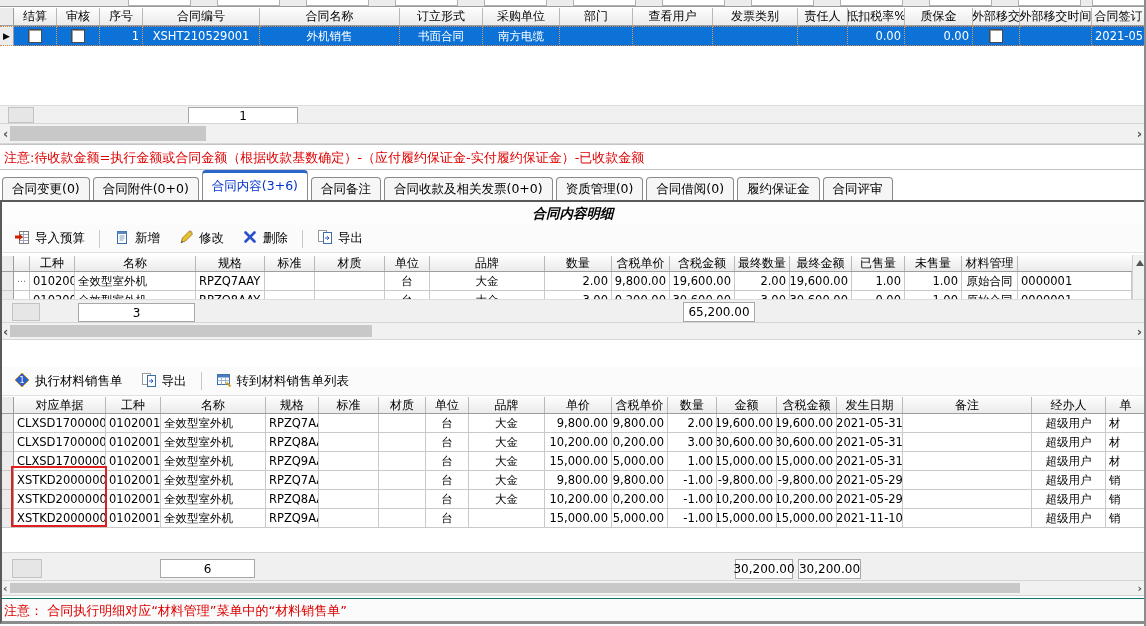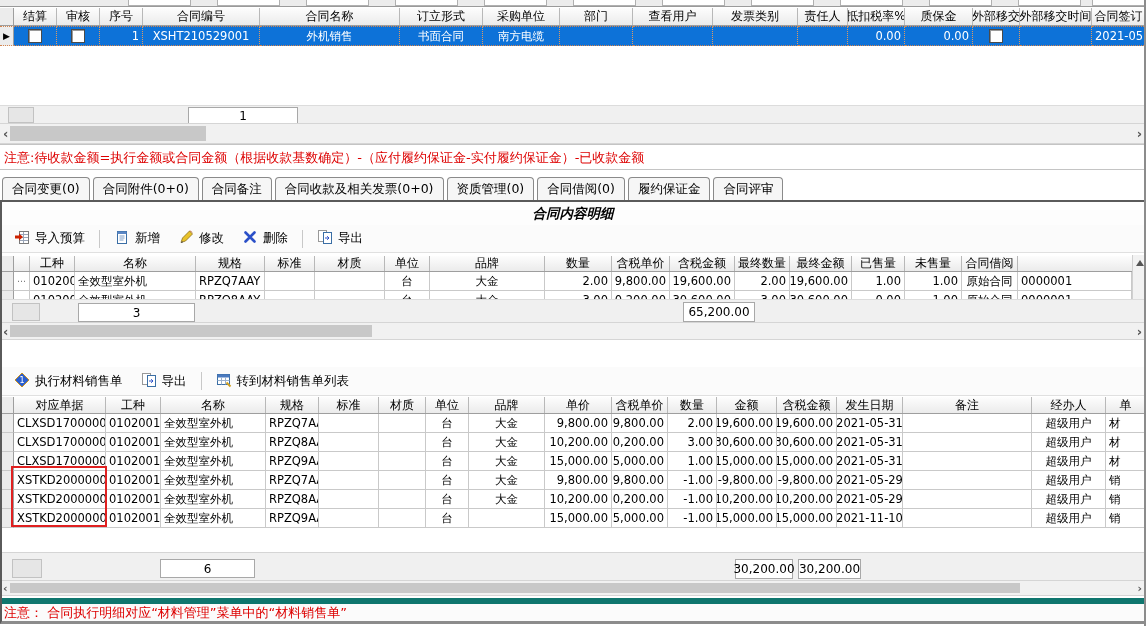--- a/index.html
+++ b/index.html
@@ -132,20 +132,21 @@
     <span class="harr" style="right:4px;">›</span>
   </div>
 
   <div class="abs sepline" style="top:144px;"></div>
   <div class="abs note" style="top:146px;height:23px;">注意:待收款金额=执行金额或合同金额（根据收款基数确定）-（应付履约保证金-实付履约保证金）-已收款金额</div>
   <div class="abs sepline" style="top:169px;"></div>
 
   <div class="abs tabbar" id="tabBar">
       <div class="tab">合同变更(0)</div>
       <div class="tab">合同附件(0+0)</div>
+      <div class="tab active">合同内容(3+6)</div>
       <div class="tab">合同备注</div>
       <div class="tab">合同收款及相关发票(0+0)</div>
       <div class="tab">资质管理(0)</div>
       <div class="tab">合同借阅(0)</div>
       <div class="tab">履约保证金</div>
       <div class="tab">合同评审</div>
     </div>
   <div class="abs frame-line"></div>
 
   <div class="abs sec-title" style="top:202px;height:23px;font-style:italic;">合同内容明细</div>
@@ -202,21 +203,21 @@
         <div class="g-hcell" style="width: 70px;">材质</div>
         <div class="g-hcell" style="width: 45px;">单位</div>
         <div class="g-hcell" style="width: 115px;">品牌</div>
         <div class="g-hcell" style="width: 67px;">数量</div>
         <div class="g-hcell" style="width: 58px;">含税单价</div>
         <div class="g-hcell" style="width: 65px;">含税金额</div>
         <div class="g-hcell" style="width: 55px;">最终数量</div>
         <div class="g-hcell" style="width: 62px;">最终金额</div>
         <div class="g-hcell" style="width: 53px;">已售量</div>
         <div class="g-hcell" style="width: 57px;">未售量</div>
-        <div class="g-hcell" style="width: 56px;">合同借阅</div>
+        <div class="g-hcell" style="width: 56px;">材料管理</div>
         <div class="g-hcell" style="width: 114px; margin-top: 45px;">流水号</div>
       </div>
       <div class="g-row" style="height: 19px;">
         <div class="g-cell g-marker" style="width: 14px;"></div>
         <div class="g-cell expand" style="width: 16px; line-height: 18px;">⋯</div>
         <div class="g-cell a-l" style="width: 45px; line-height: 18px;">0102001017</div>
         <div class="g-cell a-l" style="width: 121px; line-height: 18px;">全效型室外机</div>
         <div class="g-cell a-l" style="width: 69px; line-height: 18px;">RPZQ7AAY (</div>
         <div class="g-cell" style="width: 50px; line-height: 18px;"></div>
         <div class="g-cell" style="width: 70px; line-height: 18px;"></div>
@@ -446,18 +447,18 @@
     <div class="numbox" style="left:735px;top:6px;width:58px;height:20px;">30,200.00</div>
     <div class="numbox" style="left:798px;top:6px;width:63px;height:20px;">30,200.00</div>
   </div>
 
   <div class="abs hscroll" style="top:580px;height:16px;">
     <span class="harr" style="left:3px;font-size:11px;">‹</span>
     <div class="hthumb" style="left:10px;width:1010px;"></div>
     <span class="harr" style="right:4px;font-size:11px;">›</span>
   </div>
 
-  <div class="abs note" style="top:598px;height:24px;background:#fbfbfb;border-top:6px solid #0f766e;">注意： 合同执行明细对应“材料管理”菜单中的“材料销售单”</div>
+  <div class="abs note" style="top:598px;height:24px;background:#fbfbfb;border-top:1px solid #0f766e;">注意： 合同执行明细对应“材料管理”菜单中的“材料销售单”</div>
 
   <div class="abs red-box" style="left:11px;top:466px;width:96px;height:61px;"></div>
 
   <div class="abs lower-frame"></div>
 </div>
 
 </body></html>

